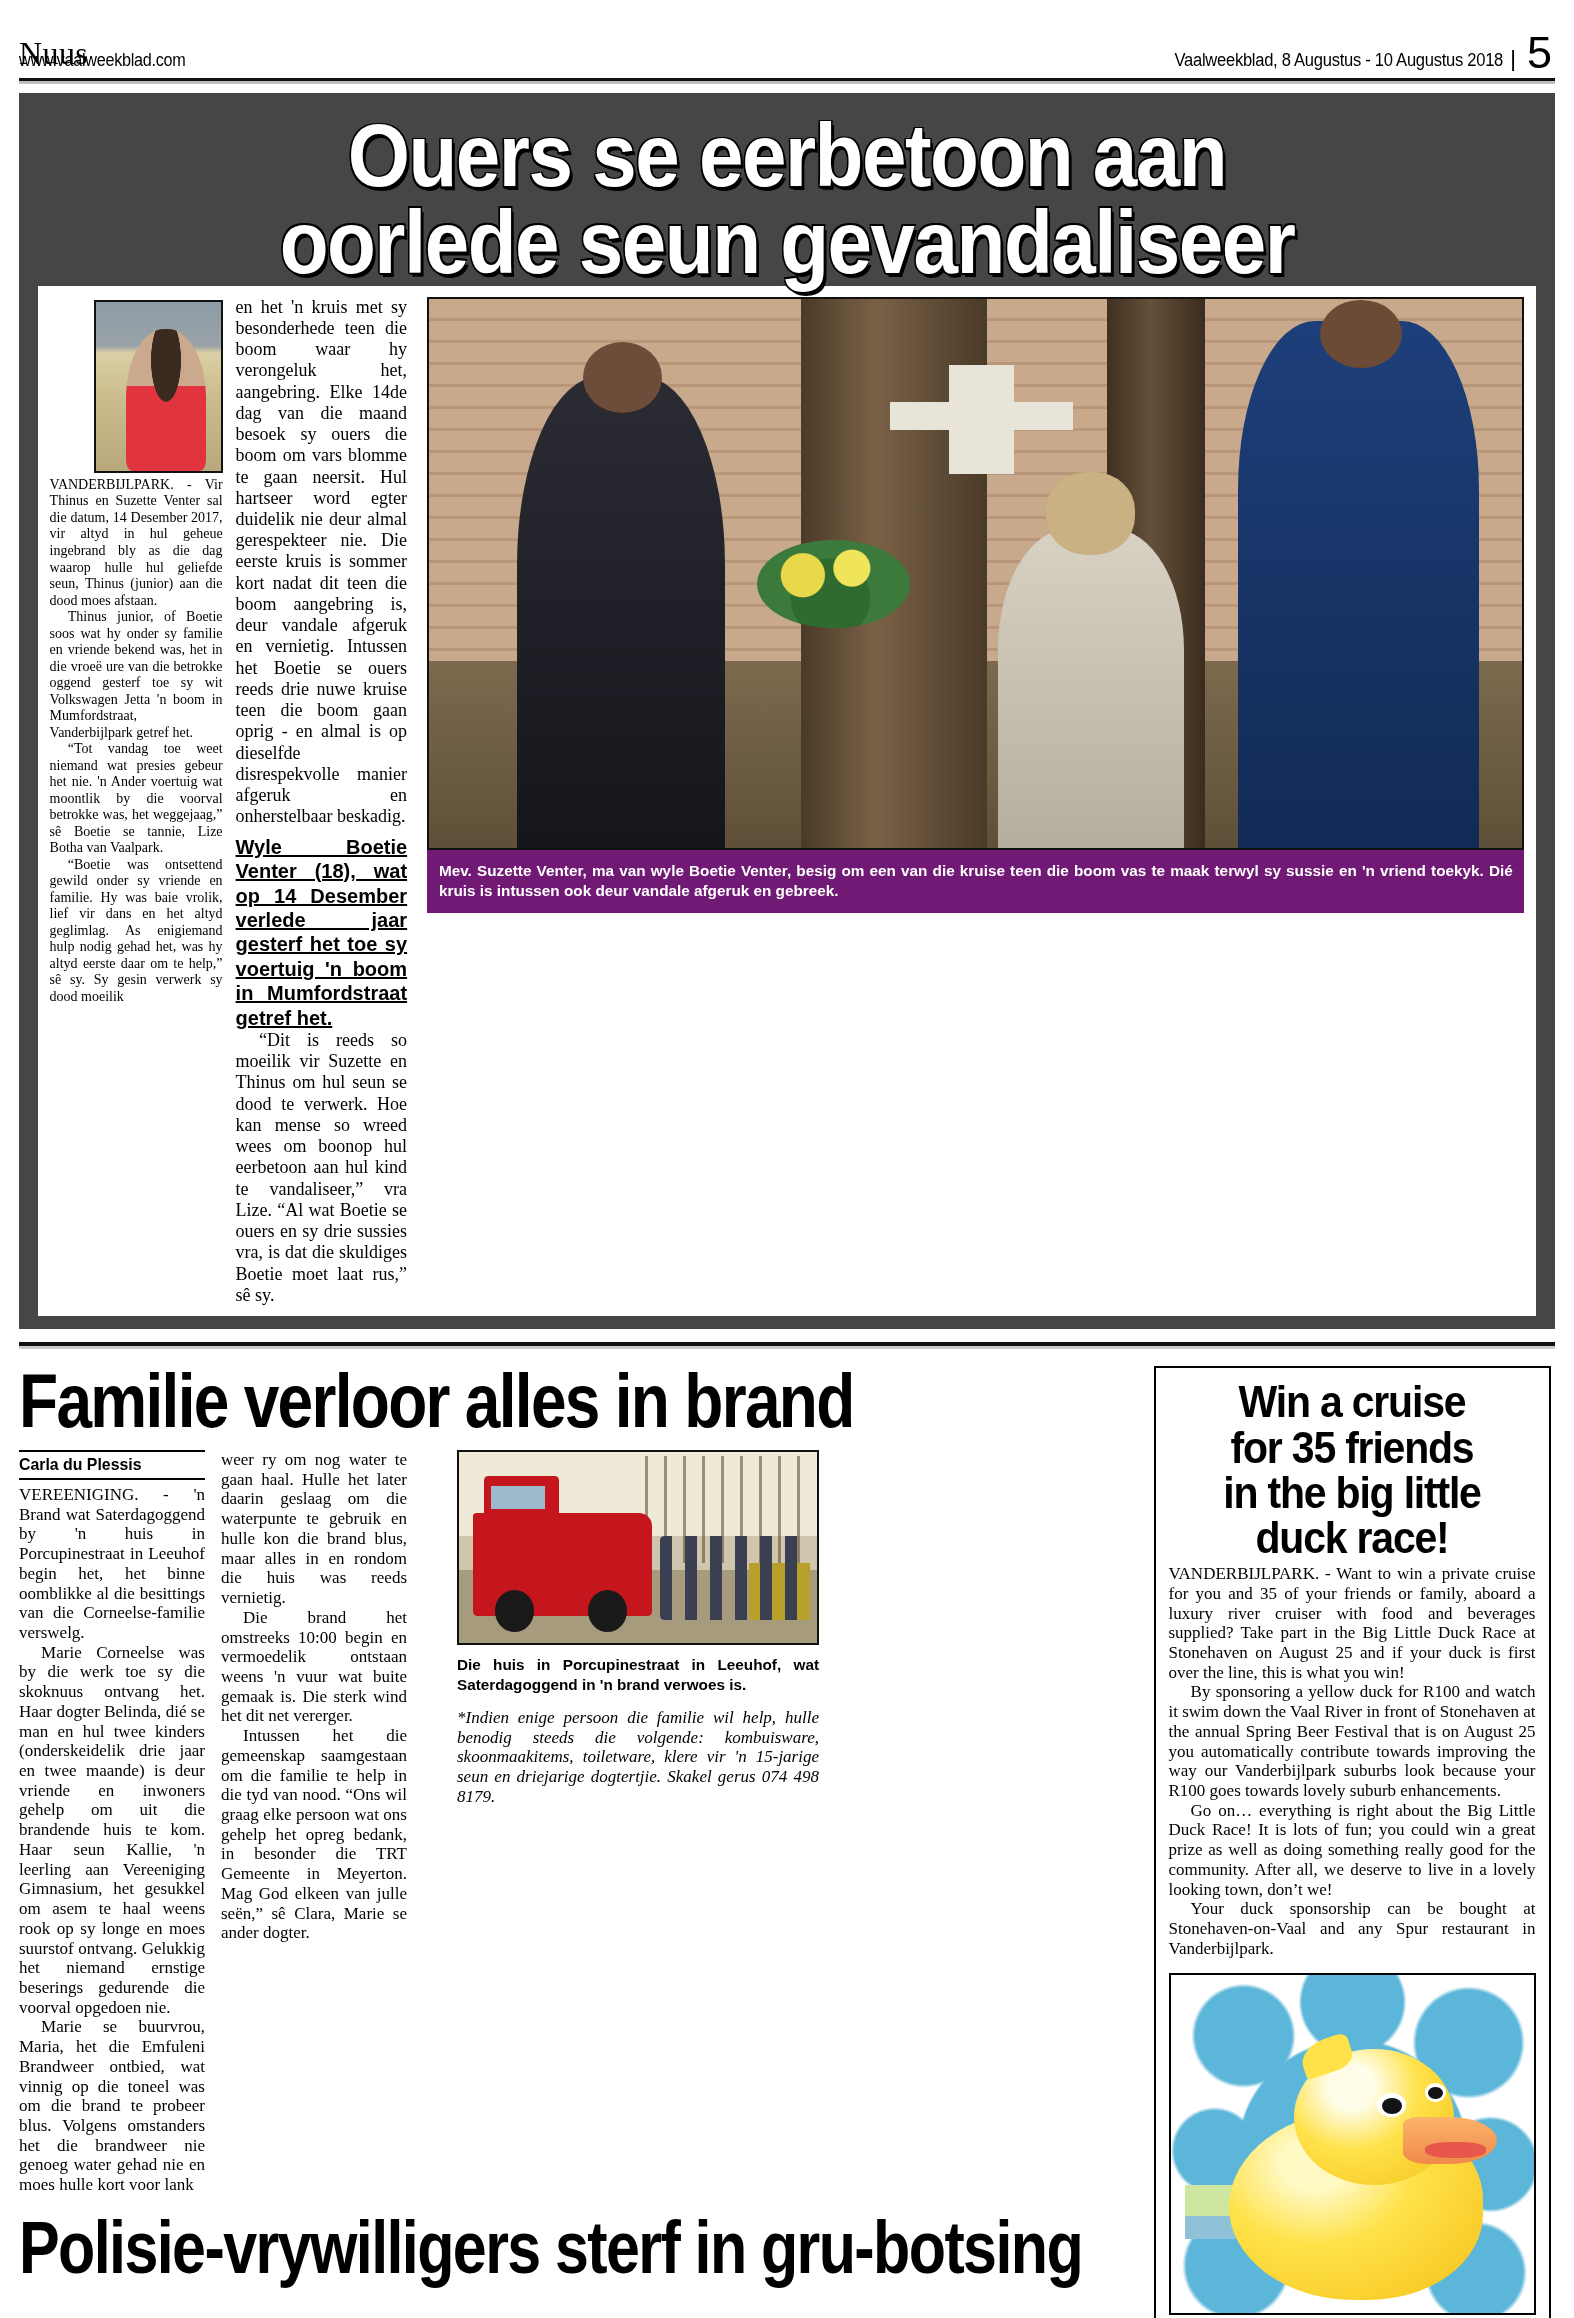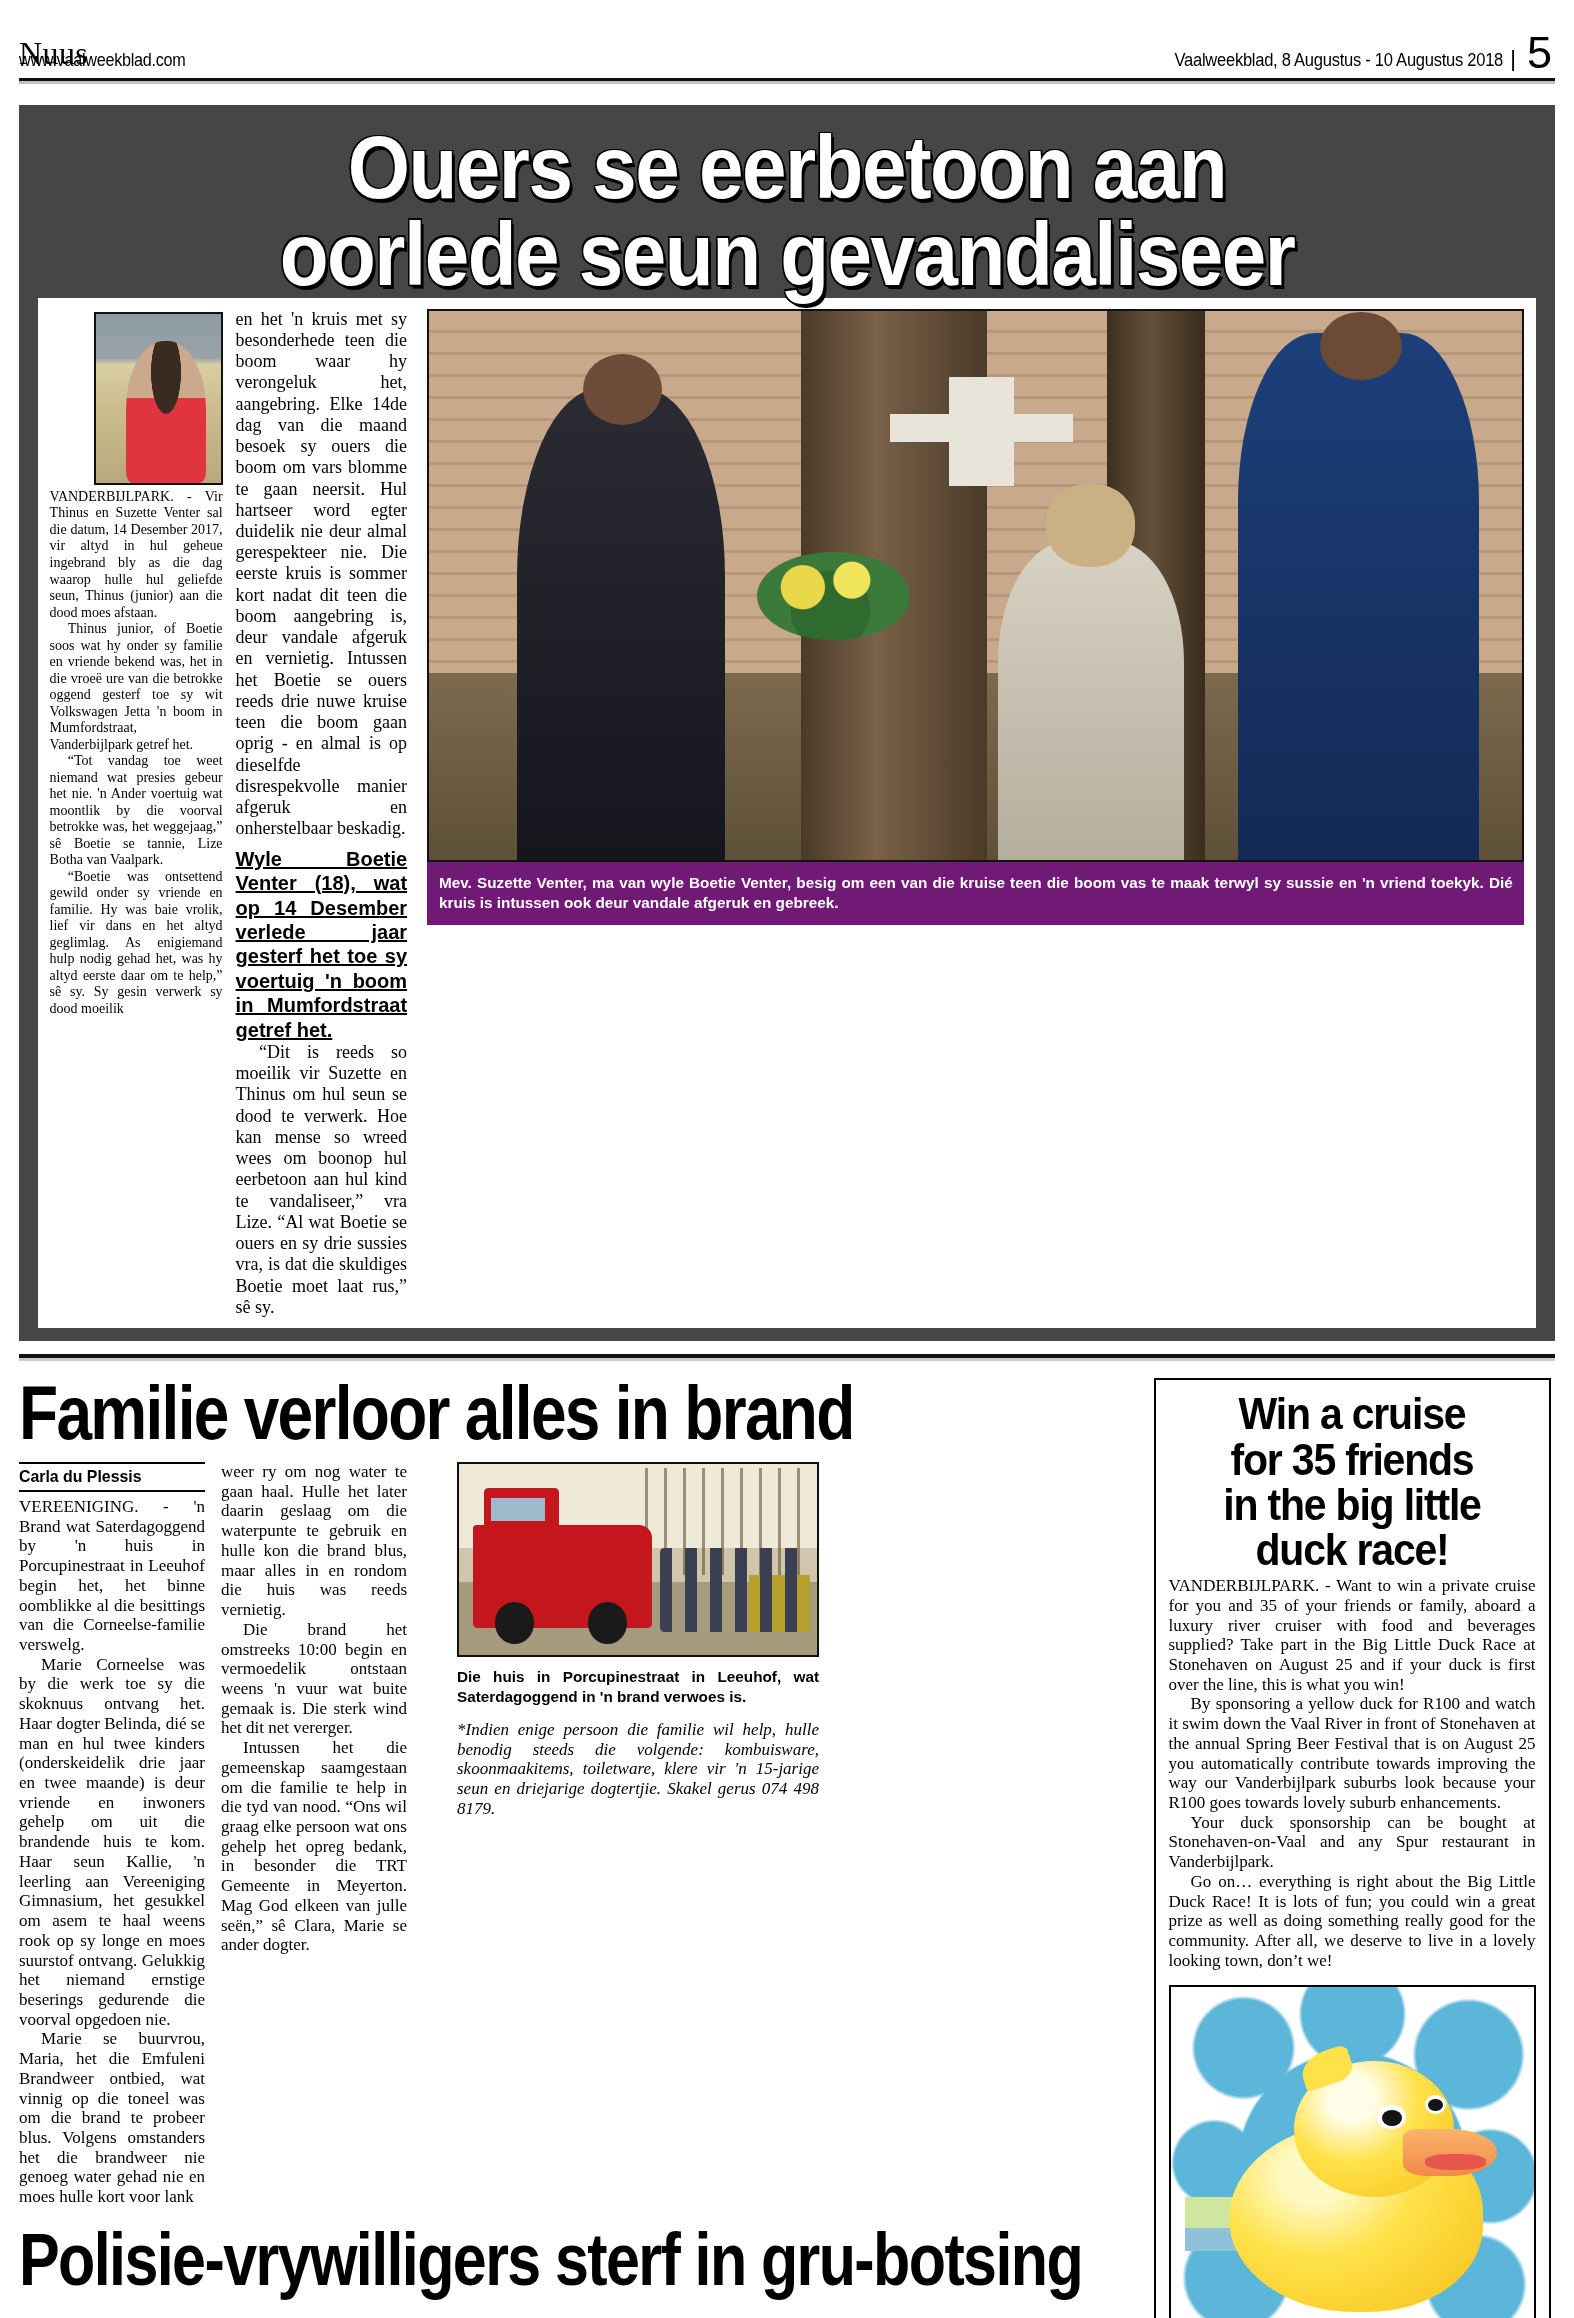--- a/index.html
+++ b/index.html
@@ -17,21 +17,21 @@
   
   .masthead { position:relative; height:67px; display:flex; align-items:flex-end; padding-bottom:4.4px; }
   .mh-url { font-family:"Liberation Sans", sans-serif; font-size:18px; letter-spacing:-0.3px; transform:scaleX(0.9); transform-origin:left bottom; }
   .mh-section { position:absolute; left:0; right:0; bottom:2.9px; font-size:32px; font-family:"Liberation Serif", serif; letter-spacing:0.4px; }
   .mh-right { margin-left:auto; display:flex; align-items:flex-end; gap:11.6px; padding-right:2.9px; }
   .mh-date { font-family:"Liberation Sans", sans-serif; font-size:18px; letter-spacing:-0.3px; transform:scaleX(0.92); transform-origin:right bottom; padding-right:10.2px; border-right:2.2px solid #000; }
   .mh-pageno { font-family:"Liberation Sans", sans-serif; font-size:45px; font-weight:400; line-height:0.8; padding-left:1.5px; }
   .mh-rule { height:3.6px; background:#111; margin-top:2.9px; box-shadow:0 2.9px 0 #bdbdbd; }
 
   
-  .lead { margin-top:24px; background:#464646; padding:16px 19px 13px 19px; position:relative; }
+  .lead { margin-top:12px; background:#464646; padding:16px 19px 13px 19px; position:relative; }
   .lead-head { font-family:"Liberation Sans", sans-serif; font-weight:bold; font-size:80px; line-height:0.96;
     color:#fff; text-align:center; letter-spacing:-1.5px; transform:scaleY(1.12); transform-origin:center top;
     text-shadow: 2.9px 3.6px 0 #000, -1.5px -1.5px 0 #000, 1.5px -1.5px 0 #000, -1.5px 1.5px 0 #000, 0 2.2px 0 #000;
     padding:4.4px 0 19px 0;
   }
   .lead-body { background:#fff; padding:10.2px 11.6px 10.2px 11.6px; display:flex; gap:0; }
   .lead-col { width:186px; padding-right:13px; font-size:14px; line-height:1.18; text-align:justify; }
   .lead-col2 { width:186px; padding-right:14.5px; font-size:18px; line-height:1.18; text-align:justify; }
   .lead-photo-wrap { flex:1; padding-left:5.8px; }
   p.bt { margin:0; text-indent:1.3em; }
@@ -243,22 +243,22 @@
       <div class="ad-box">
         <div class="ad-head">
           <div>Win a cruise</div>
           <div>for 35 friends</div>
           <div>in the big little</div>
           <div>duck race!</div>
         </div>
         <div class="ad-body">
           <p class="bt first">VANDERBIJLPARK. - Want to win a private cruise for you and 35 of your friends or family, aboard a luxury river cruiser with food and beverages supplied? Take part in the Big Little Duck Race at Stonehaven on August 25 and if your duck is first over the line, this is what you win!</p>
           <p class="bt">By sponsoring a yellow duck for R100 and watch it swim down the Vaal River in front of Stonehaven at the annual Spring Beer Festival that is on August 25 you automatically contribute towards improving the way our Vanderbijlpark suburbs look because your R100 goes towards lovely suburb enhancements.</p>
+          <p class="bt">Go on… everything is right about the Big Little Duck Race! It is lots of fun; you could win a great prize as well as doing something really good for the community. After all, we deserve to live in a lovely looking town, don’t we!</p>
           <p class="bt">Your duck sponsorship can be bought at Stonehaven-on-Vaal and any Spur restaurant in Vanderbijlpark.</p>
-          <p class="bt">Go on… everything is right about the Big Little Duck Race! It is lots of fun; you could win a great prize as well as doing something really good for the community. After all, we deserve to live in a lovely looking town, don’t we!</p>
         </div>
         <div class="duck-img">
           <div class="splash"></div>
           <div class="duck-scene"></div>
           <div class="duck-body"></div>
           <div class="duck-head"></div>
           <div class="duck-tuft"></div>
           <div class="duck-beak"></div>
           <div class="duck-eye1"></div>
           <div class="duck-eye2"></div>

